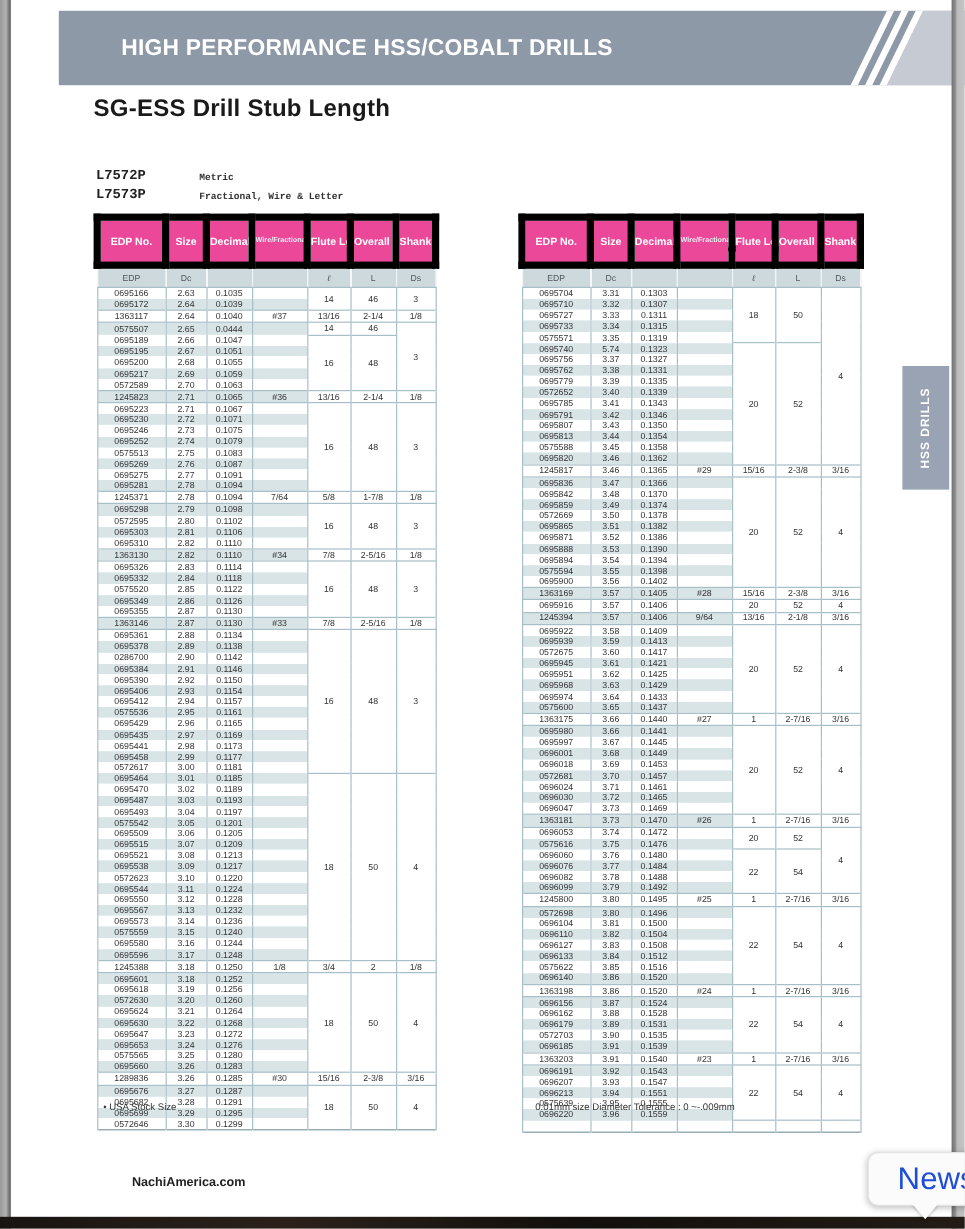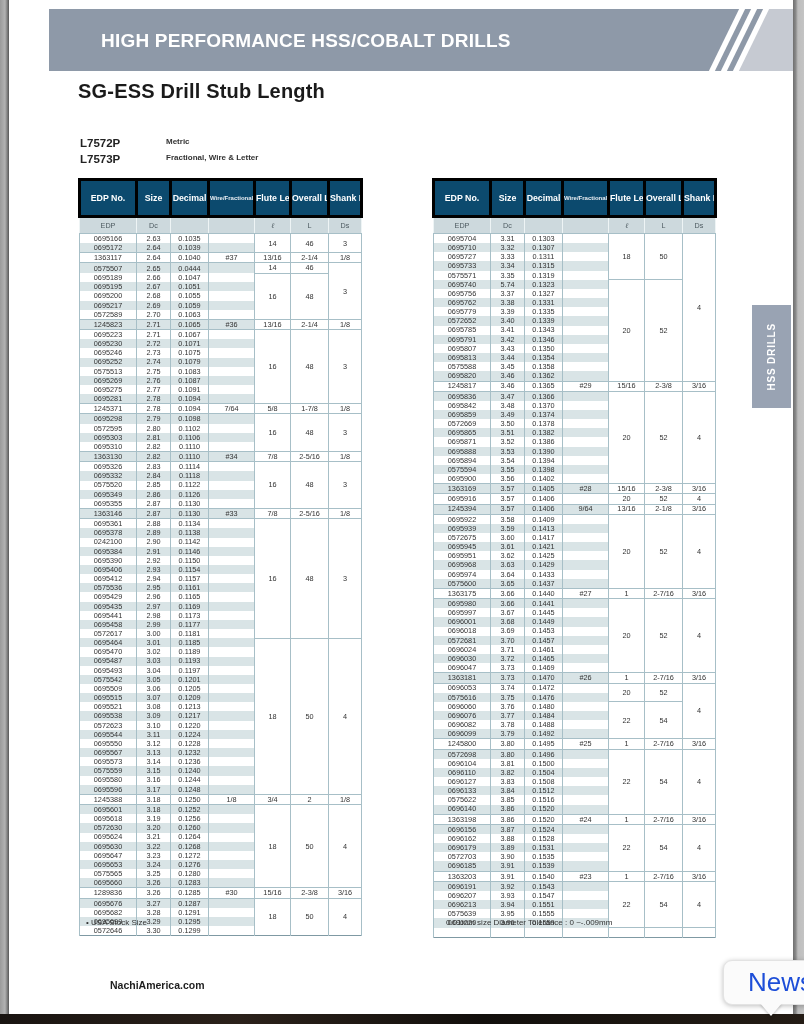--- a/index.html
+++ b/index.html
@@ -22,35 +22,35 @@
   .banner-light{position:absolute;top:0;right:0;width:96px;height:62px;background:#c6cad2;
     clip-path:polygon(30px 0,100% 0,100% 100%,0 100%);}
   .stripe{position:absolute;top:-8px;width:6px;height:78px;background:#ffffff;
     transform:skewX(-26deg);}
   .s1{right:104px;} .s2{right:92px;} .s3{right:80px;}
 
   
   .page-title{left:78px;top:80px;font-size:20px;font-weight:bold;color:#1a1a1a;
     letter-spacing:.2px;}
   .codes{left:80px;top:137px;}
-  .code-line{height:16px;display:flex;align-items:flex-start;}
+  .code-line{height:16px;display:flex;align-items:flex-end;font-family:Liberation Mono, monospace;}
   .code{font-size:11.5px;font-weight:600;color:#222;width:46px;}
   .code-desc{font-size:8px;color:#333;margin-left:10px;font-weight:bold;padding-left:30px;}
   .replacing{left:432px;top:156px;width:282px;text-align:right;
     font-size:8.5px;font-weight:bold;color:#222;margin-top:46px;}
 
   
   .tblwrap-left{left:78px;top:178px;}
   .tblwrap-right{left:432px;top:178px;}
   table.drill{border-collapse:collapse;table-layout:fixed;width:282px;
     border:1px solid #7f99a3;}
   table.drill th,table.drill td{padding:0;text-align:center;overflow:hidden;
     white-space:nowrap;}
-  table.drill thead tr.h1 th{background:#0c4a6e;color:#ffffff;font-weight:bold;
-    font-size:8.8px;height:34px;line-height:1.15;border:3px solid #000000;}
+  table.drill thead tr.h1 th{background:#ec4899;color:#ffffff;font-weight:bold;
+    font-size:8.8px;height:34px;line-height:1.15;border:6px solid #000000;}
   table.drill thead tr.h1 th.wf{font-size:6px;color:#e9edf2;font-weight:bold;}
   table.drill thead tr.h2 th{background:#cdd9dd;color:#4d5a60;font-weight:normal;
     font-size:7.2px;height:15px;border:1px solid #eef4f5;border-bottom:1px solid #a7bfc7;}
   table.drill thead tr.h2 th.lsym{font-style:italic;font-family:"DejaVu Serif",serif;}
   table.drill td{height:9.16px;font-size:7.3px;color:#333;
     border-left:1px solid #a7bfc7;border-right:1px solid #a7bfc7;line-height:1;}
   table.drill td.st{background:#d9e4e6;}
   table.drill td.gt{border-top:1px solid #a7bfc7;}     
   table.drill tr.wire td{border-top:1px solid #a7bfc7;border-bottom:1px solid #a7bfc7;}
 
@@ -355,21 +355,21 @@
           <td rowspan="13" class="gt">48</td>
           <td rowspan="13" class="gt">3</td>
         </tr>
         <tr>
           <td class="st">0695378</td>
           <td class="st">2.89</td>
           <td class="st">0.1138</td>
           <td class="st"></td>
         </tr>
         <tr>
-          <td class="">0242100</td>
+          <td class="">0286700</td>
           <td class="">2.90</td>
           <td class="">0.1142</td>
           <td class=""></td>
         </tr>
         <tr>
           <td class="st">0695384</td>
           <td class="st">2.91</td>
           <td class="st">0.1146</td>
           <td class="st"></td>
         </tr>

